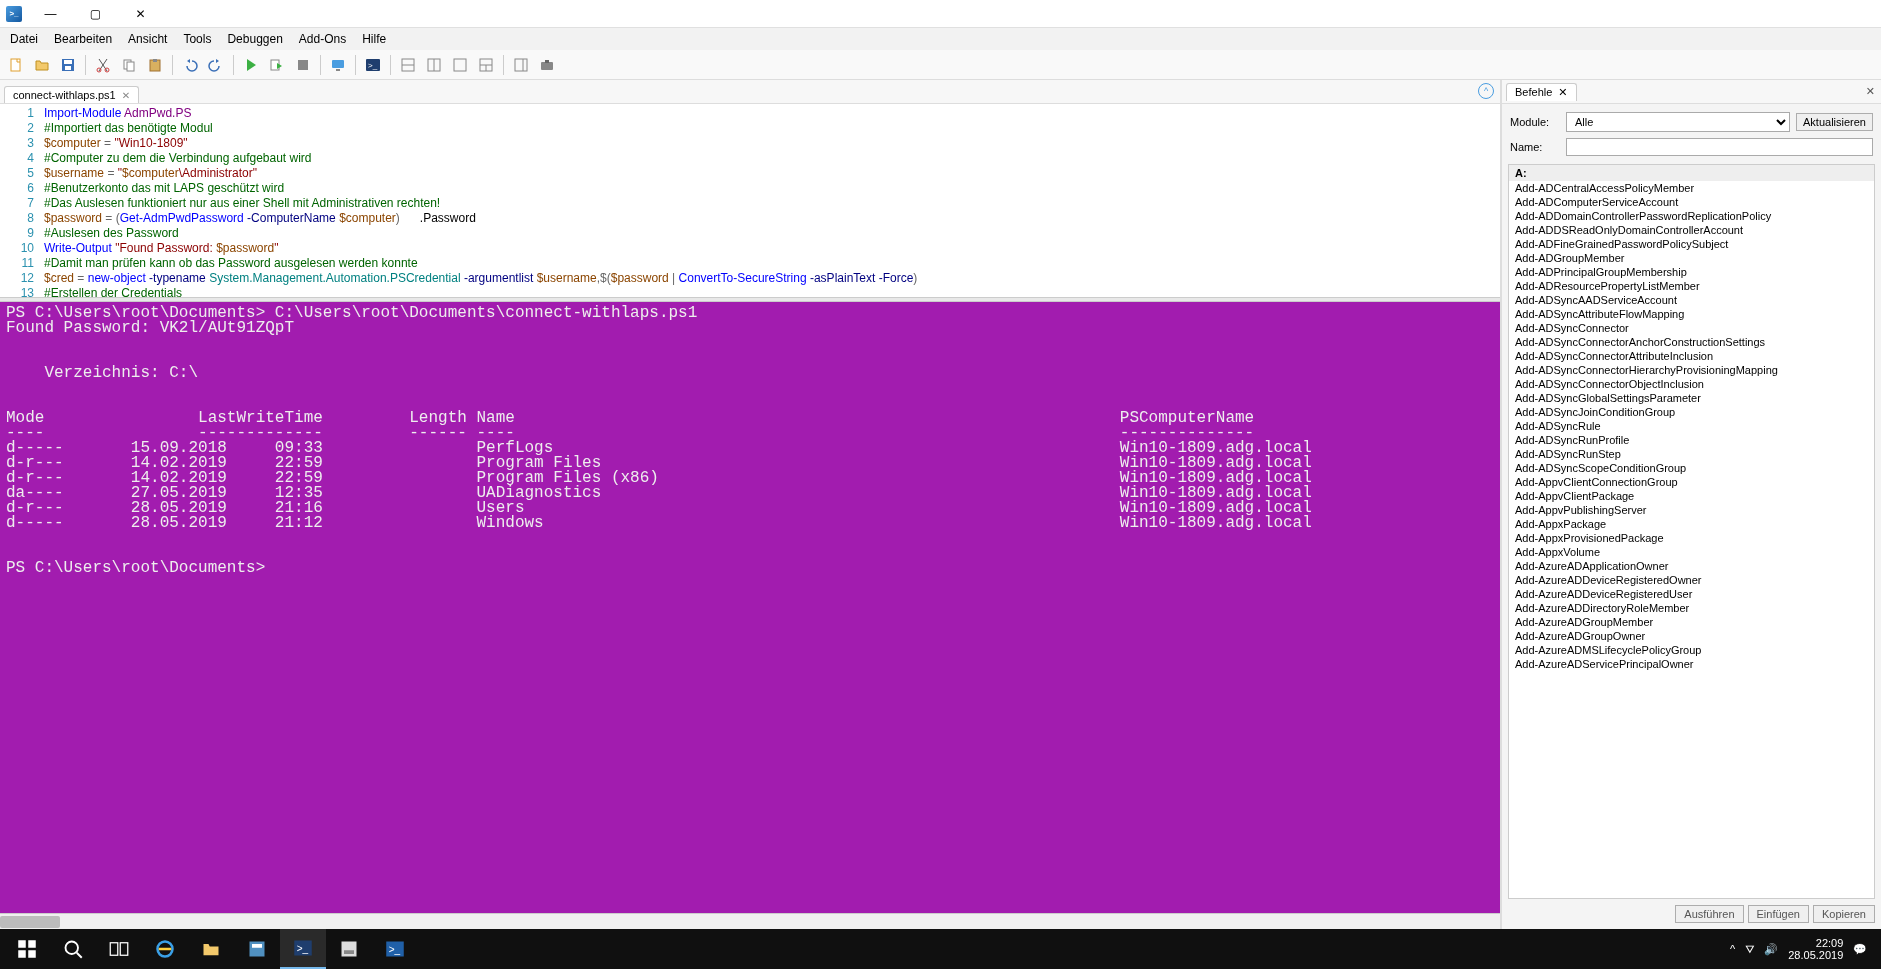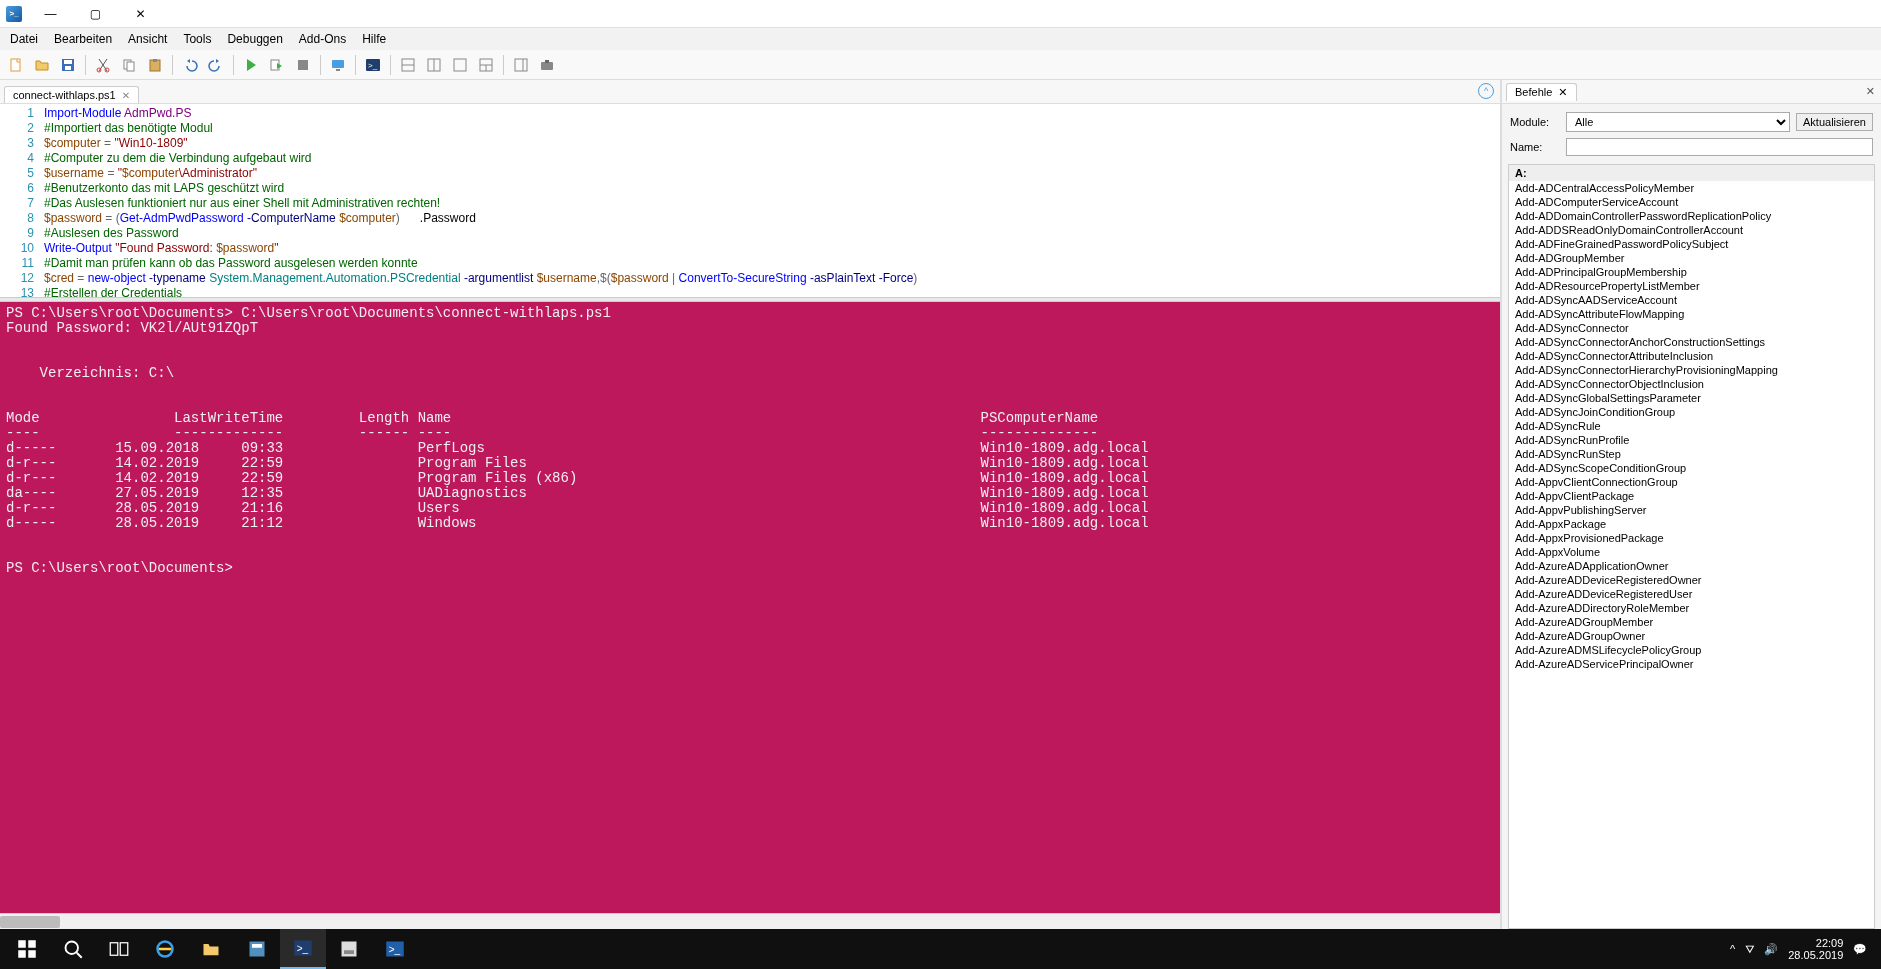--- a/index.html
+++ b/index.html
@@ -37,21 +37,21 @@
 .c-var { color:#8b4500; }
 .c-op { color:#666; }
 .c-string { color:#8b0000; }
 .c-type { color:#008080;}
 .c-param { color:#000080;}
 .c-member{ color:#000;padding-left:20px; }
 .c-pipe { color:#666;}
 
 .divider { height:5px; background:#e8e8e8; border-top:1px solid #ccc; border-bottom:1px solid #ccc; cursor:ns-resize;}
 
-.console { flex:1; background:#be185d; color:#eee; font-family: Consolas,"Courier New",monospace; font-size:14px; padding:4px 6px; overflow:auto; white-space:pre; line-height:15px;}
+.console { flex:1; background:#a21caf; color:#eee; font-family: Consolas,"Courier New",monospace; font-size:16px; padding:4px 6px; overflow:auto; white-space:pre; line-height:15px;}
 .hscroll { height:16px; background:#f0f0f0; border-top:1px solid #ccc; position:relative;}
 .hscroll .thumb{ position:absolute; left:0; top:2px; width:60px; height:12px; background:#bcbcbc; border-radius:2px;}
 
 .right-col { width: 380px; display: flex; flex-direction: column; background:#f4f4f4; border-left:1px solid #ddd;}
 .right-col .pane-tab { height: 24px; background:#f7f7f7; display:flex; align-items:center; padding:0 4px; border-bottom:1px solid #ddd; position:relative;}
 .right-col .pane-tab .t { background:#fff; border:1px solid #ccc; border-bottom:none; padding:2px 8px; display:flex;align-items:center;gap:6px;font-size:11px;border-radius:3px 3px 0 0;}
 .right-col .pane-tab .px { position:absolute; right:6px; cursor:default; color:#555;}
 .right-col .filters { padding:8px; font-size:11px; display:grid; grid-template-columns: 50px 1fr auto; gap:6px; align-items:center;}
 .right-col select,.right-col input[type=text]{ font-size:11px; padding:2px 4px; border:1px solid #aaa; background:#fff;}
 .right-col .refresh-btn{ font-size:11px; padding:2px 6px; background:#efefef; border:1px solid #adadad; cursor:default;}
@@ -317,20 +317,25 @@
           <div class="row">Add-AzureADApplicationOwner</div>
           <div class="row">Add-AzureADDeviceRegisteredOwner</div>
           <div class="row">Add-AzureADDeviceRegisteredUser</div>
           <div class="row">Add-AzureADDirectoryRoleMember</div>
           <div class="row">Add-AzureADGroupMember</div>
           <div class="row">Add-AzureADGroupOwner</div>
           <div class="row">Add-AzureADMSLifecyclePolicyGroup</div>
           <div class="row">Add-AzureADServicePrincipalOwner</div>
         </div>
     </div>
+    <div class="bottom-btns">
+      <button>Ausführen</button>
+      <button>Einfügen</button>
+      <button>Kopieren</button>
+    </div>
   </div>
 </div>
 
 <div class="statusbar">
   <span>Abgeschlossen</span>
   <div class="sb-right">
     <span>Ln 7  Spalte 7</span>
     <span>–</span>
     <div class="slider">
         <div class="knob"></div>

